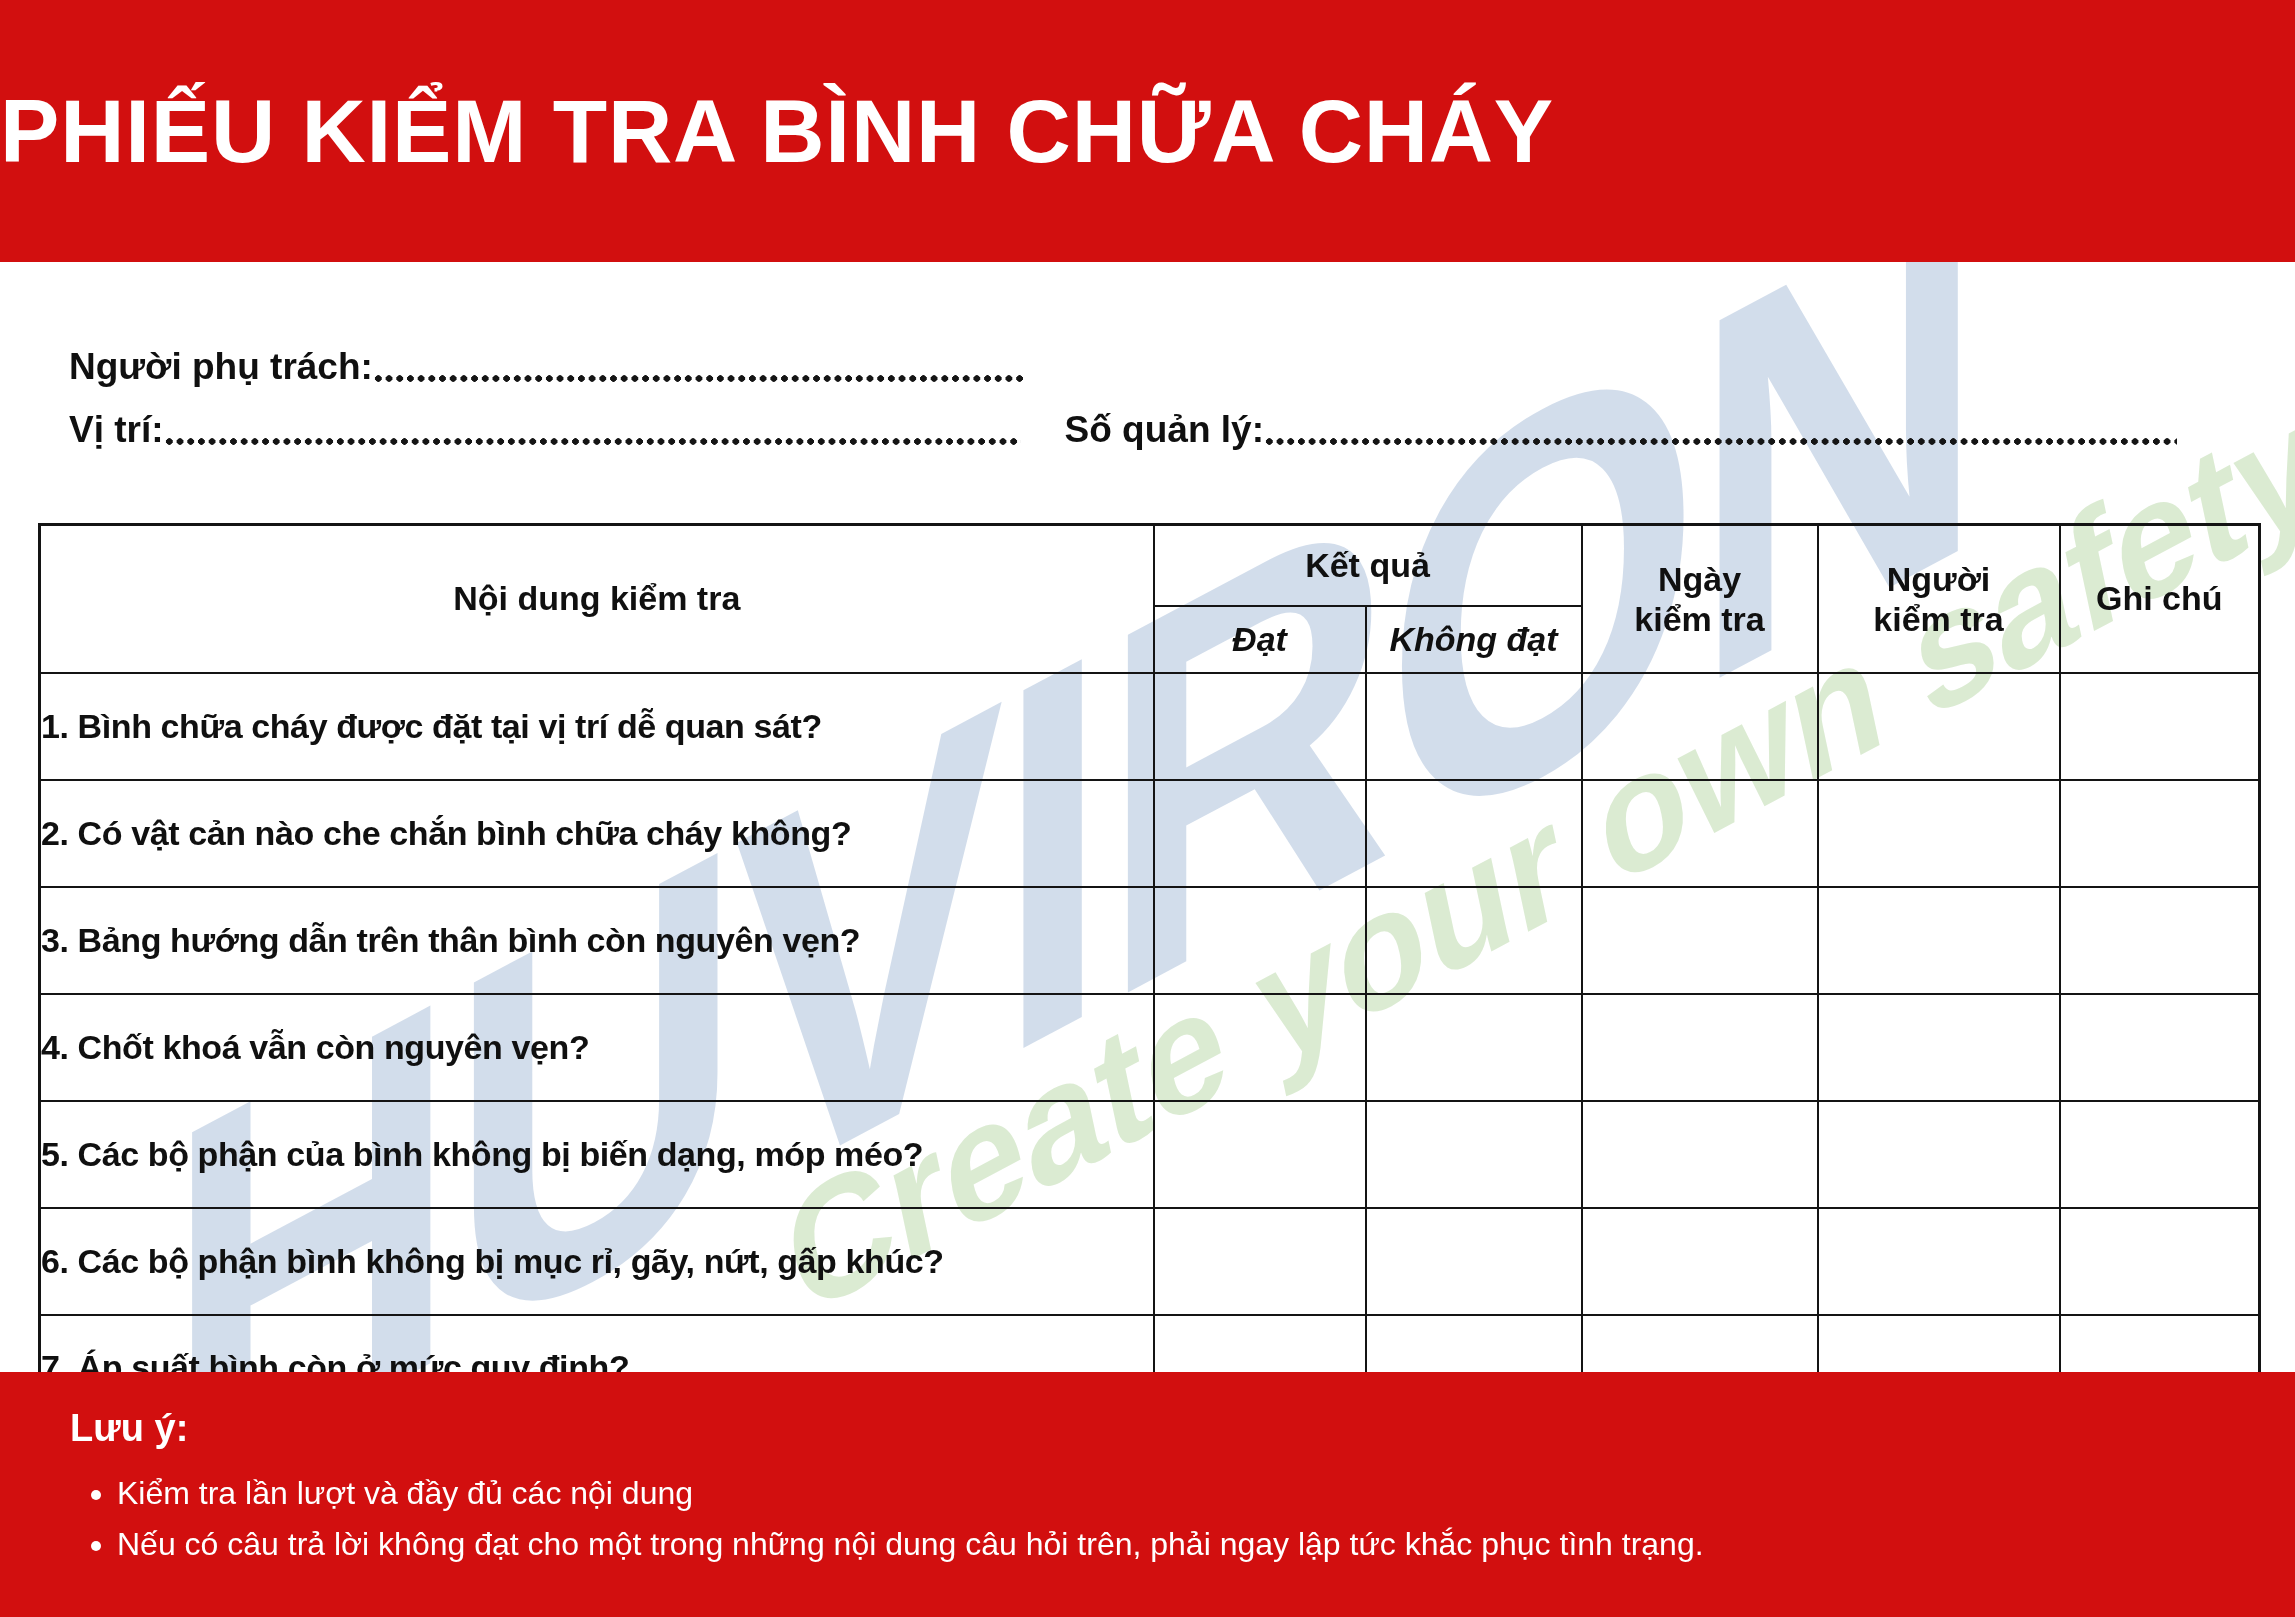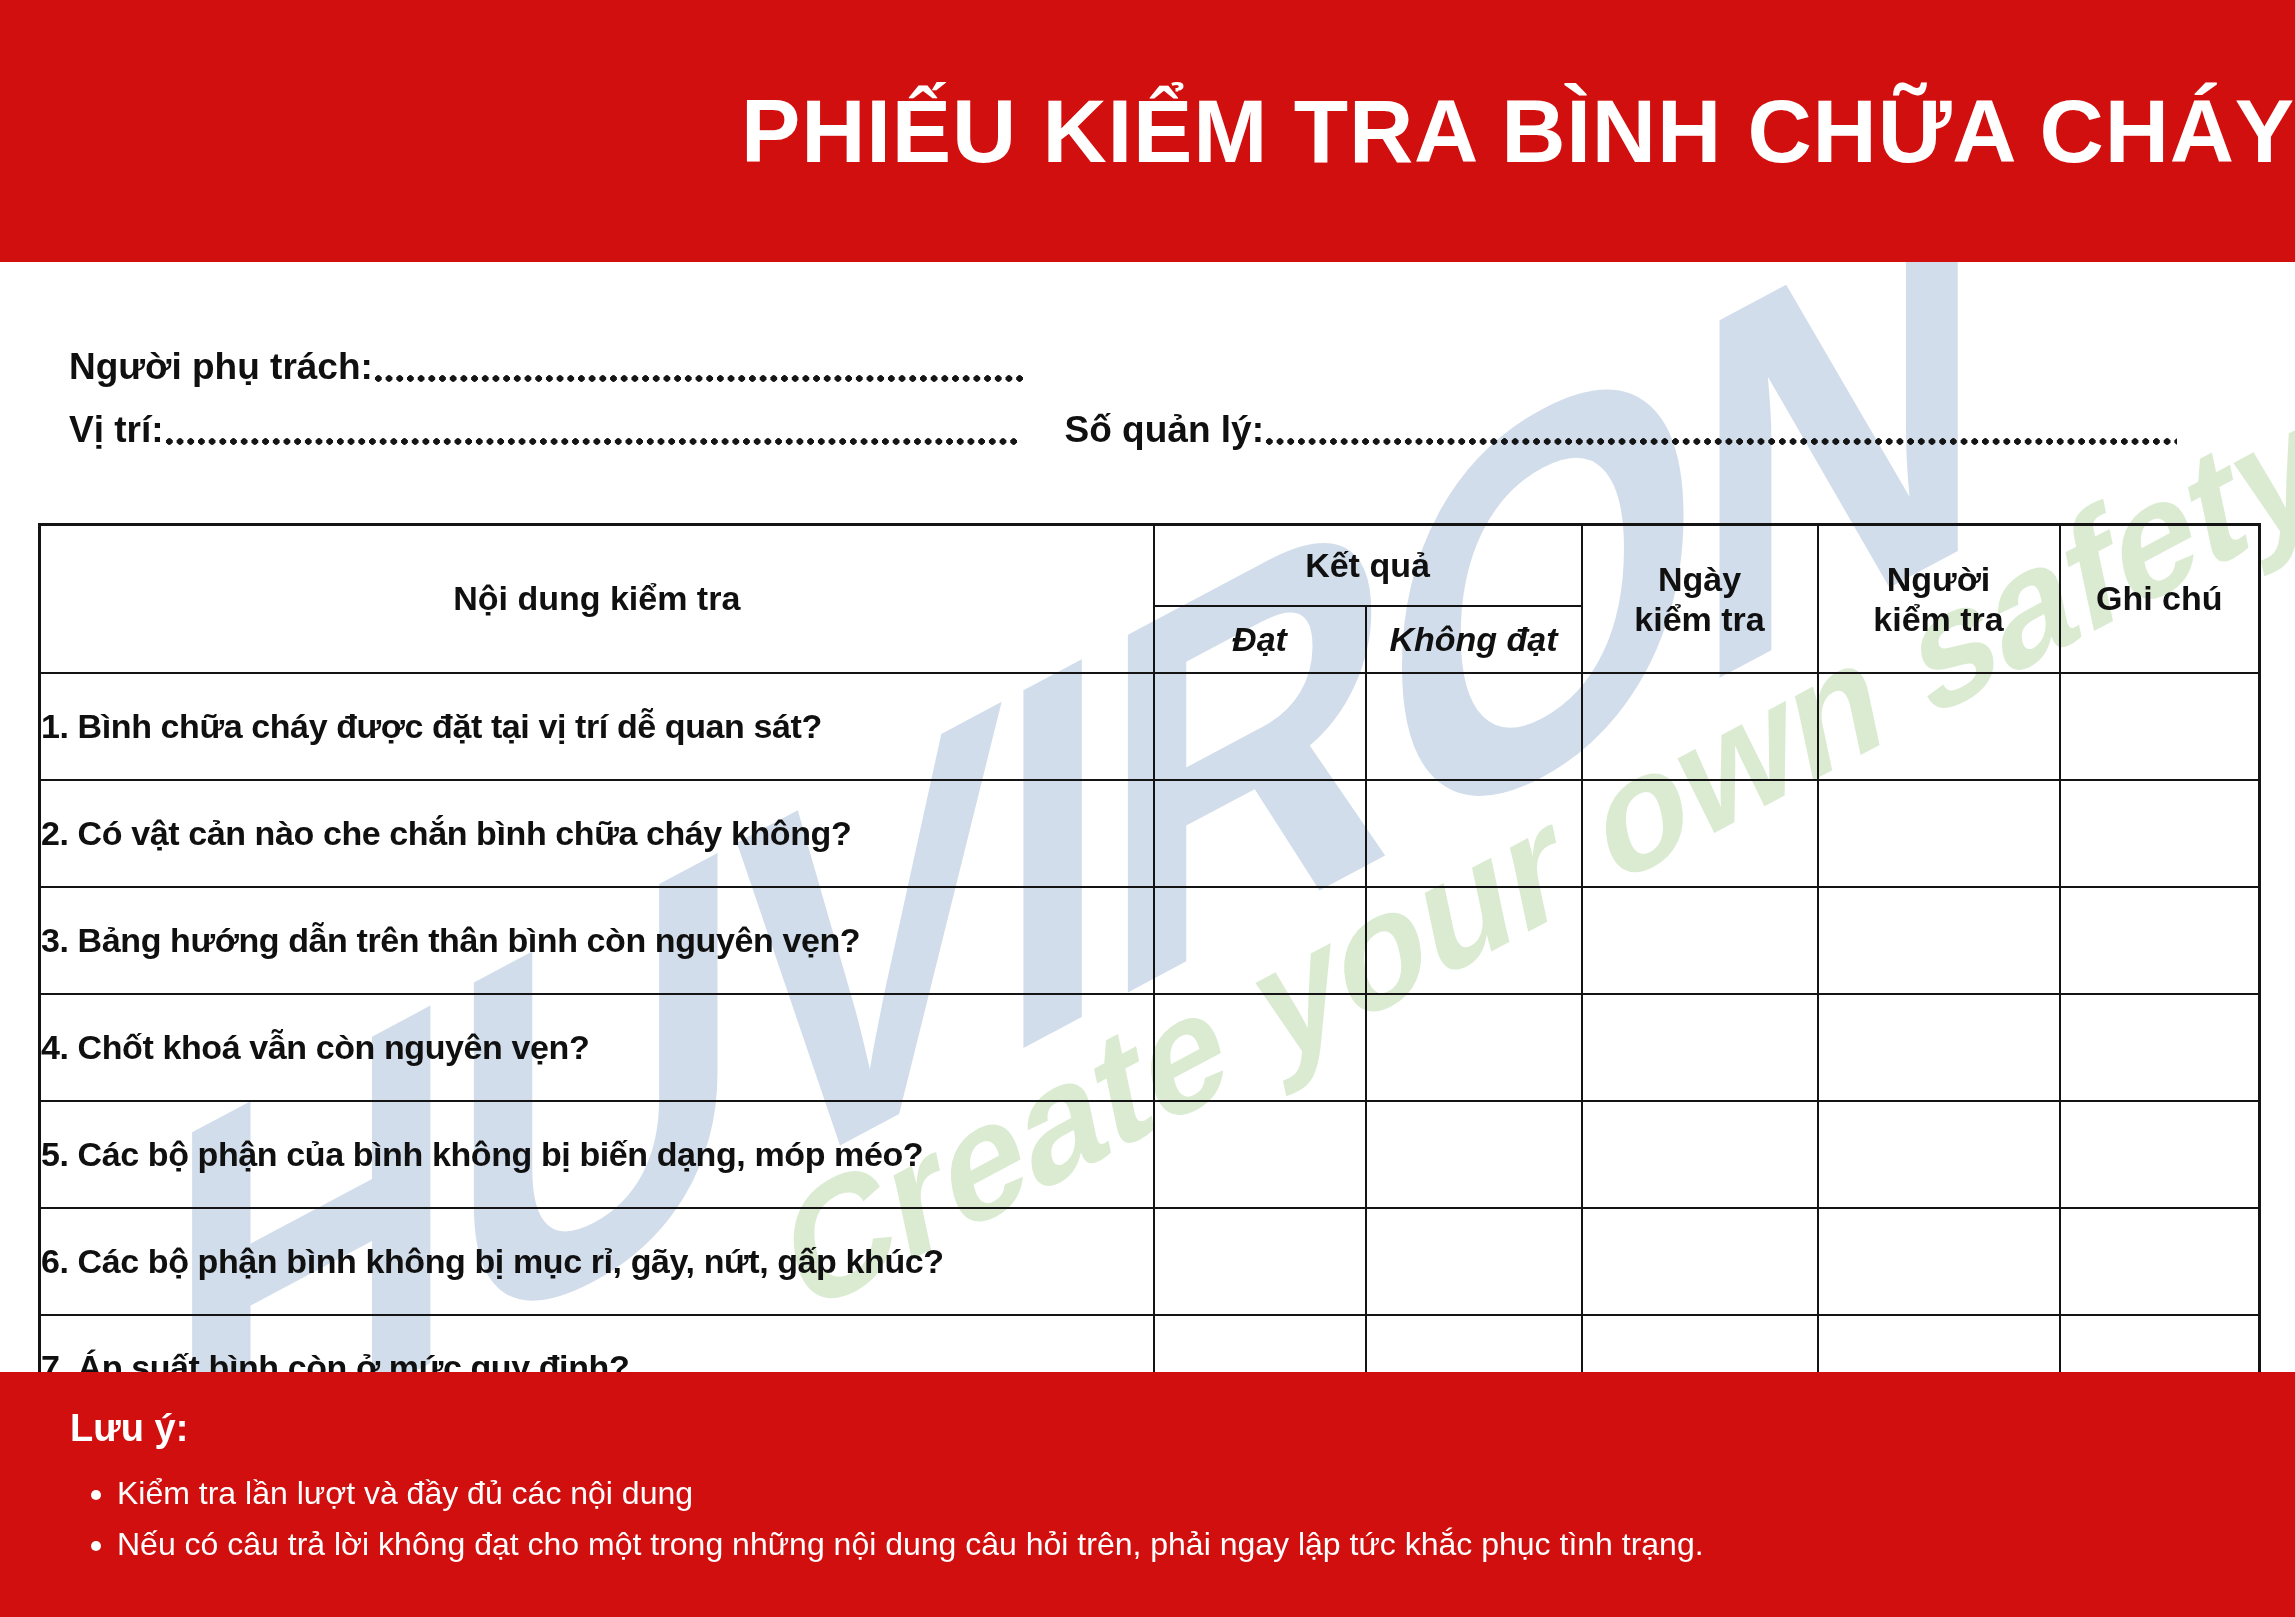--- a/index.html
+++ b/index.html
@@ -20,21 +20,21 @@
   .wm-slogan {
     position:absolute; left:1553px; top:857px; white-space:nowrap;
     transform:translate(-50%,-50%) rotate(-28deg) skewX(-16deg);
     font-size:157px; font-weight:bold; line-height:1;
     color:rgba(105,170,65,0.24);
   }
 
   
   .banner {
     position:absolute; top:0; left:0; width:100%; height:262px;
-    background:#d20f0f; display:flex; align-items:center; justify-content:flex-end; z-index:2;
+    background:#d20f0f; display:flex; align-items:center; justify-content:flex-start; z-index:2;
   }
   .banner .title {
     color:#ffffff; font-size:89px; font-weight:bold; letter-spacing:0.8px; margin:0;
     white-space:nowrap;
   }
 
   
   .info { position:absolute; top:326px; left:69px; width:2108px; z-index:1;
           font-weight:bold; font-size:37px; }
   .info-line { display:flex; align-items:flex-end; height:63px; }

